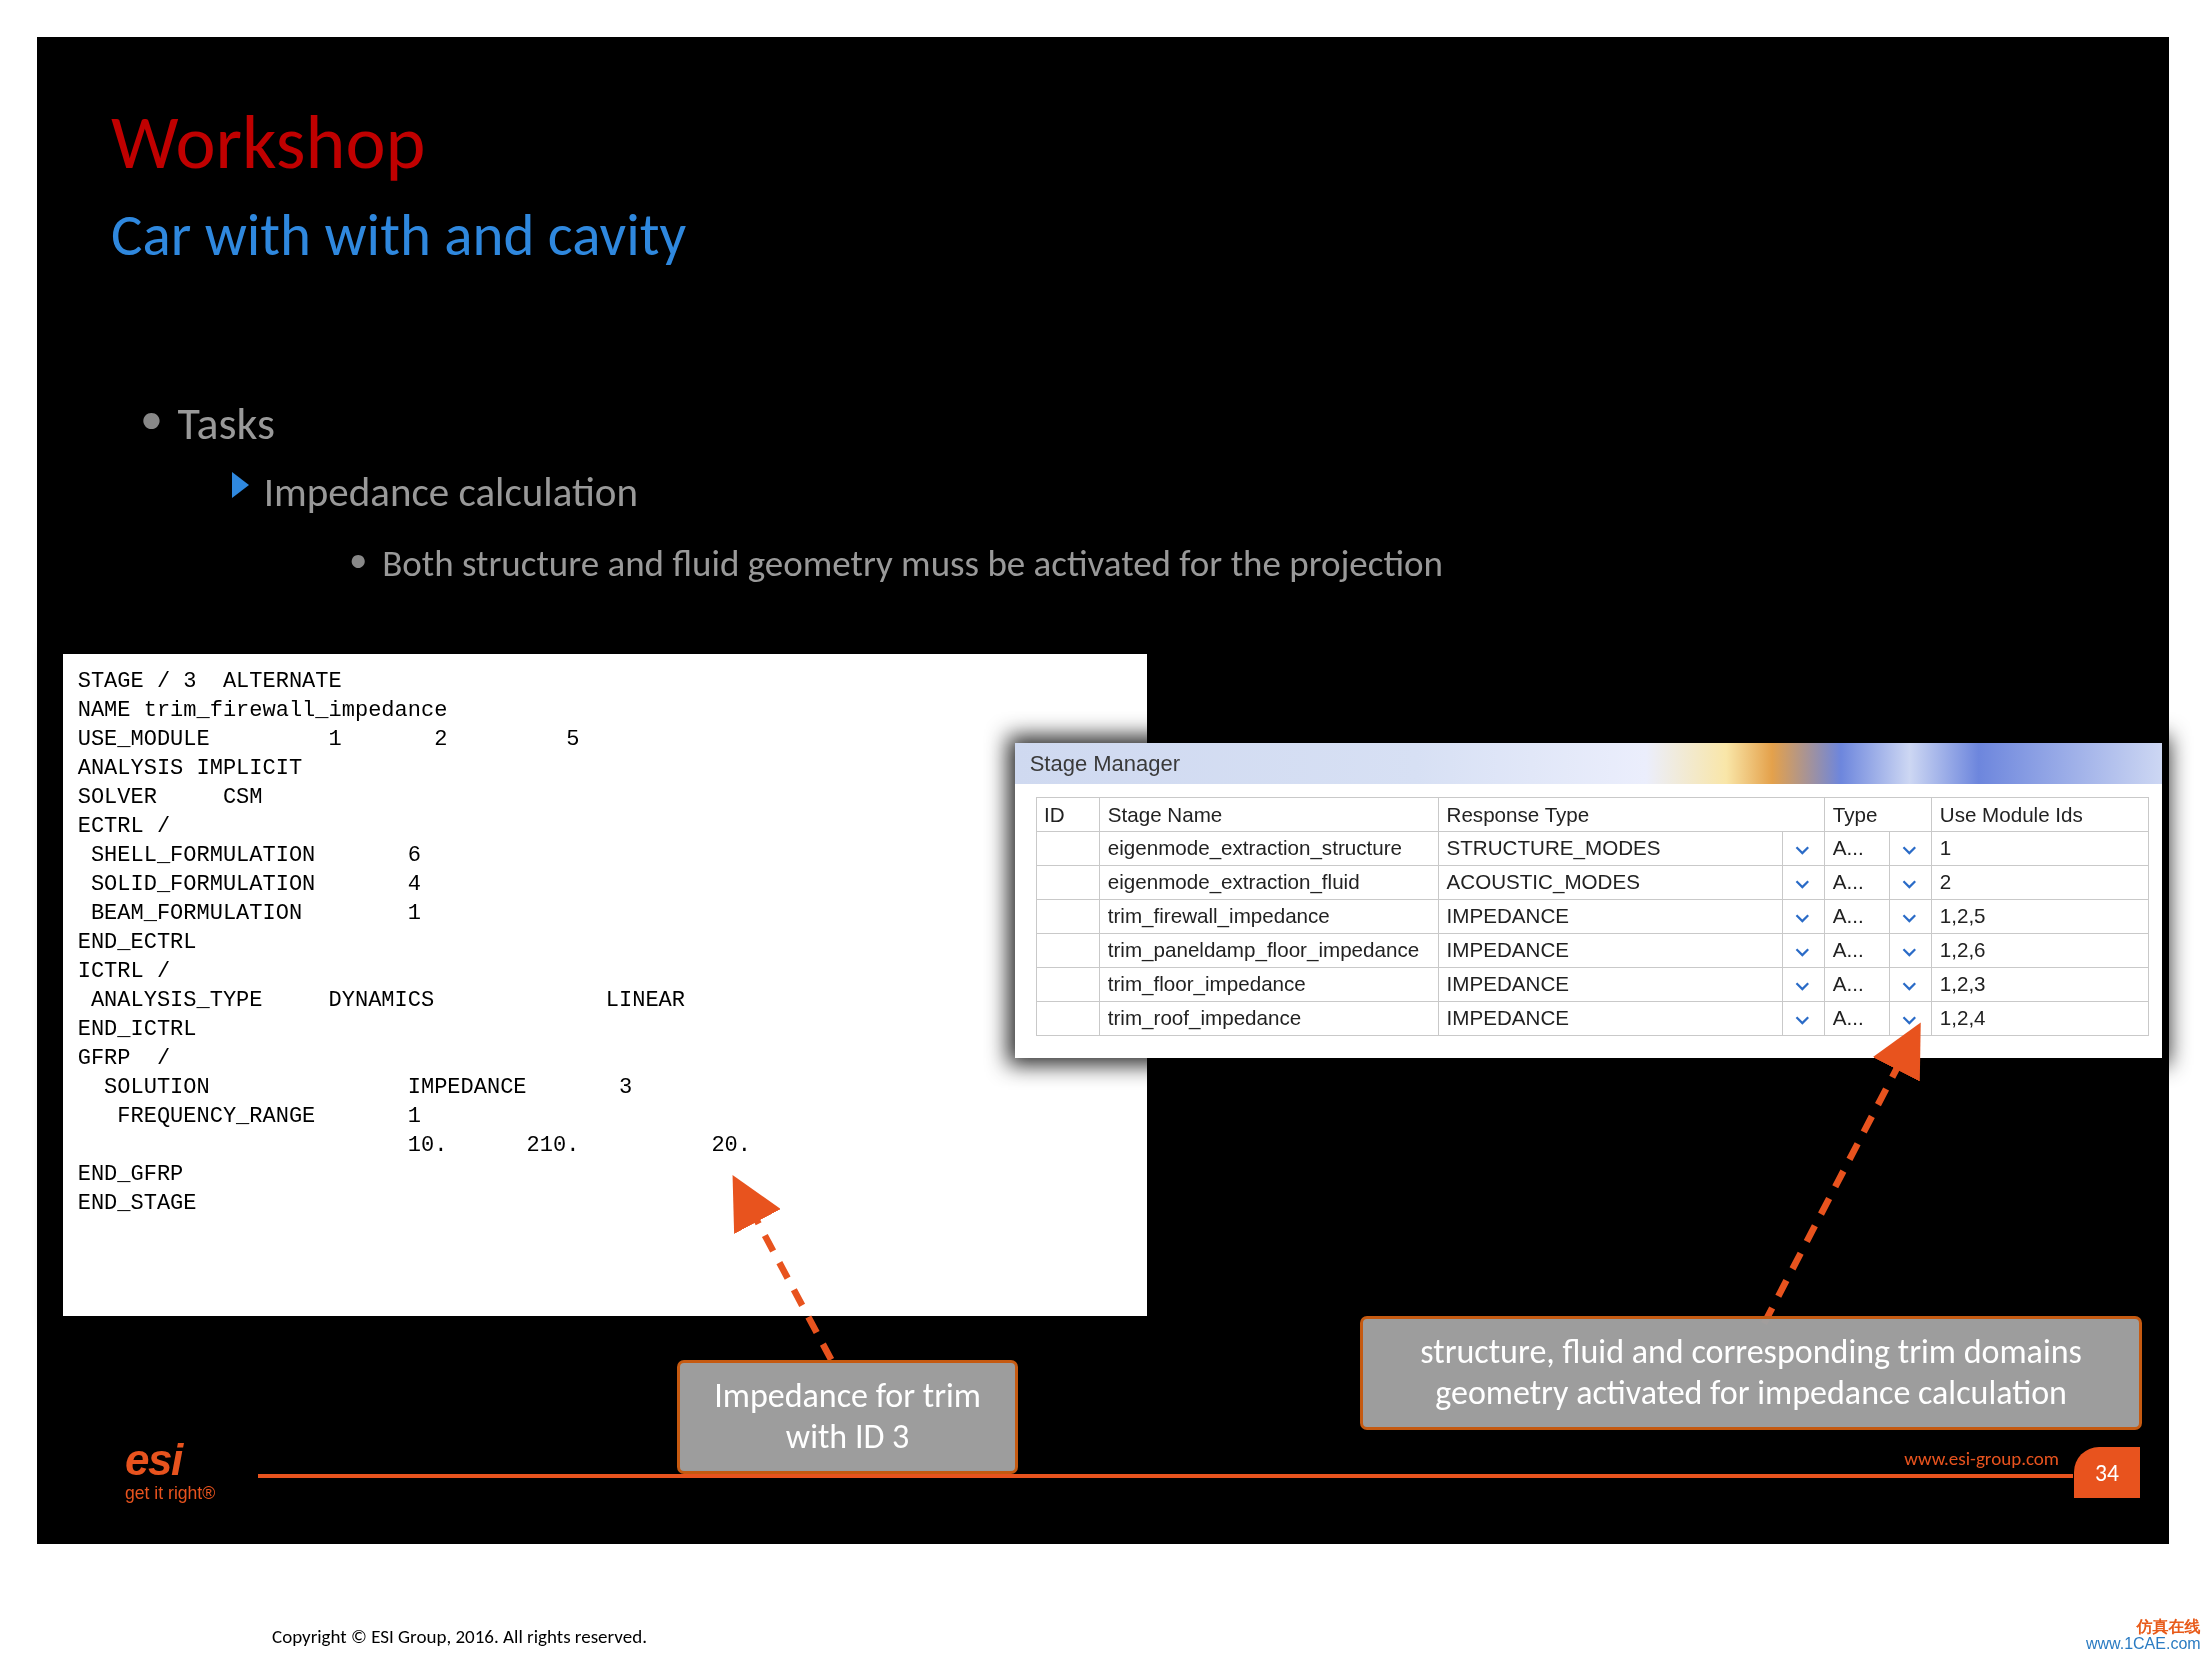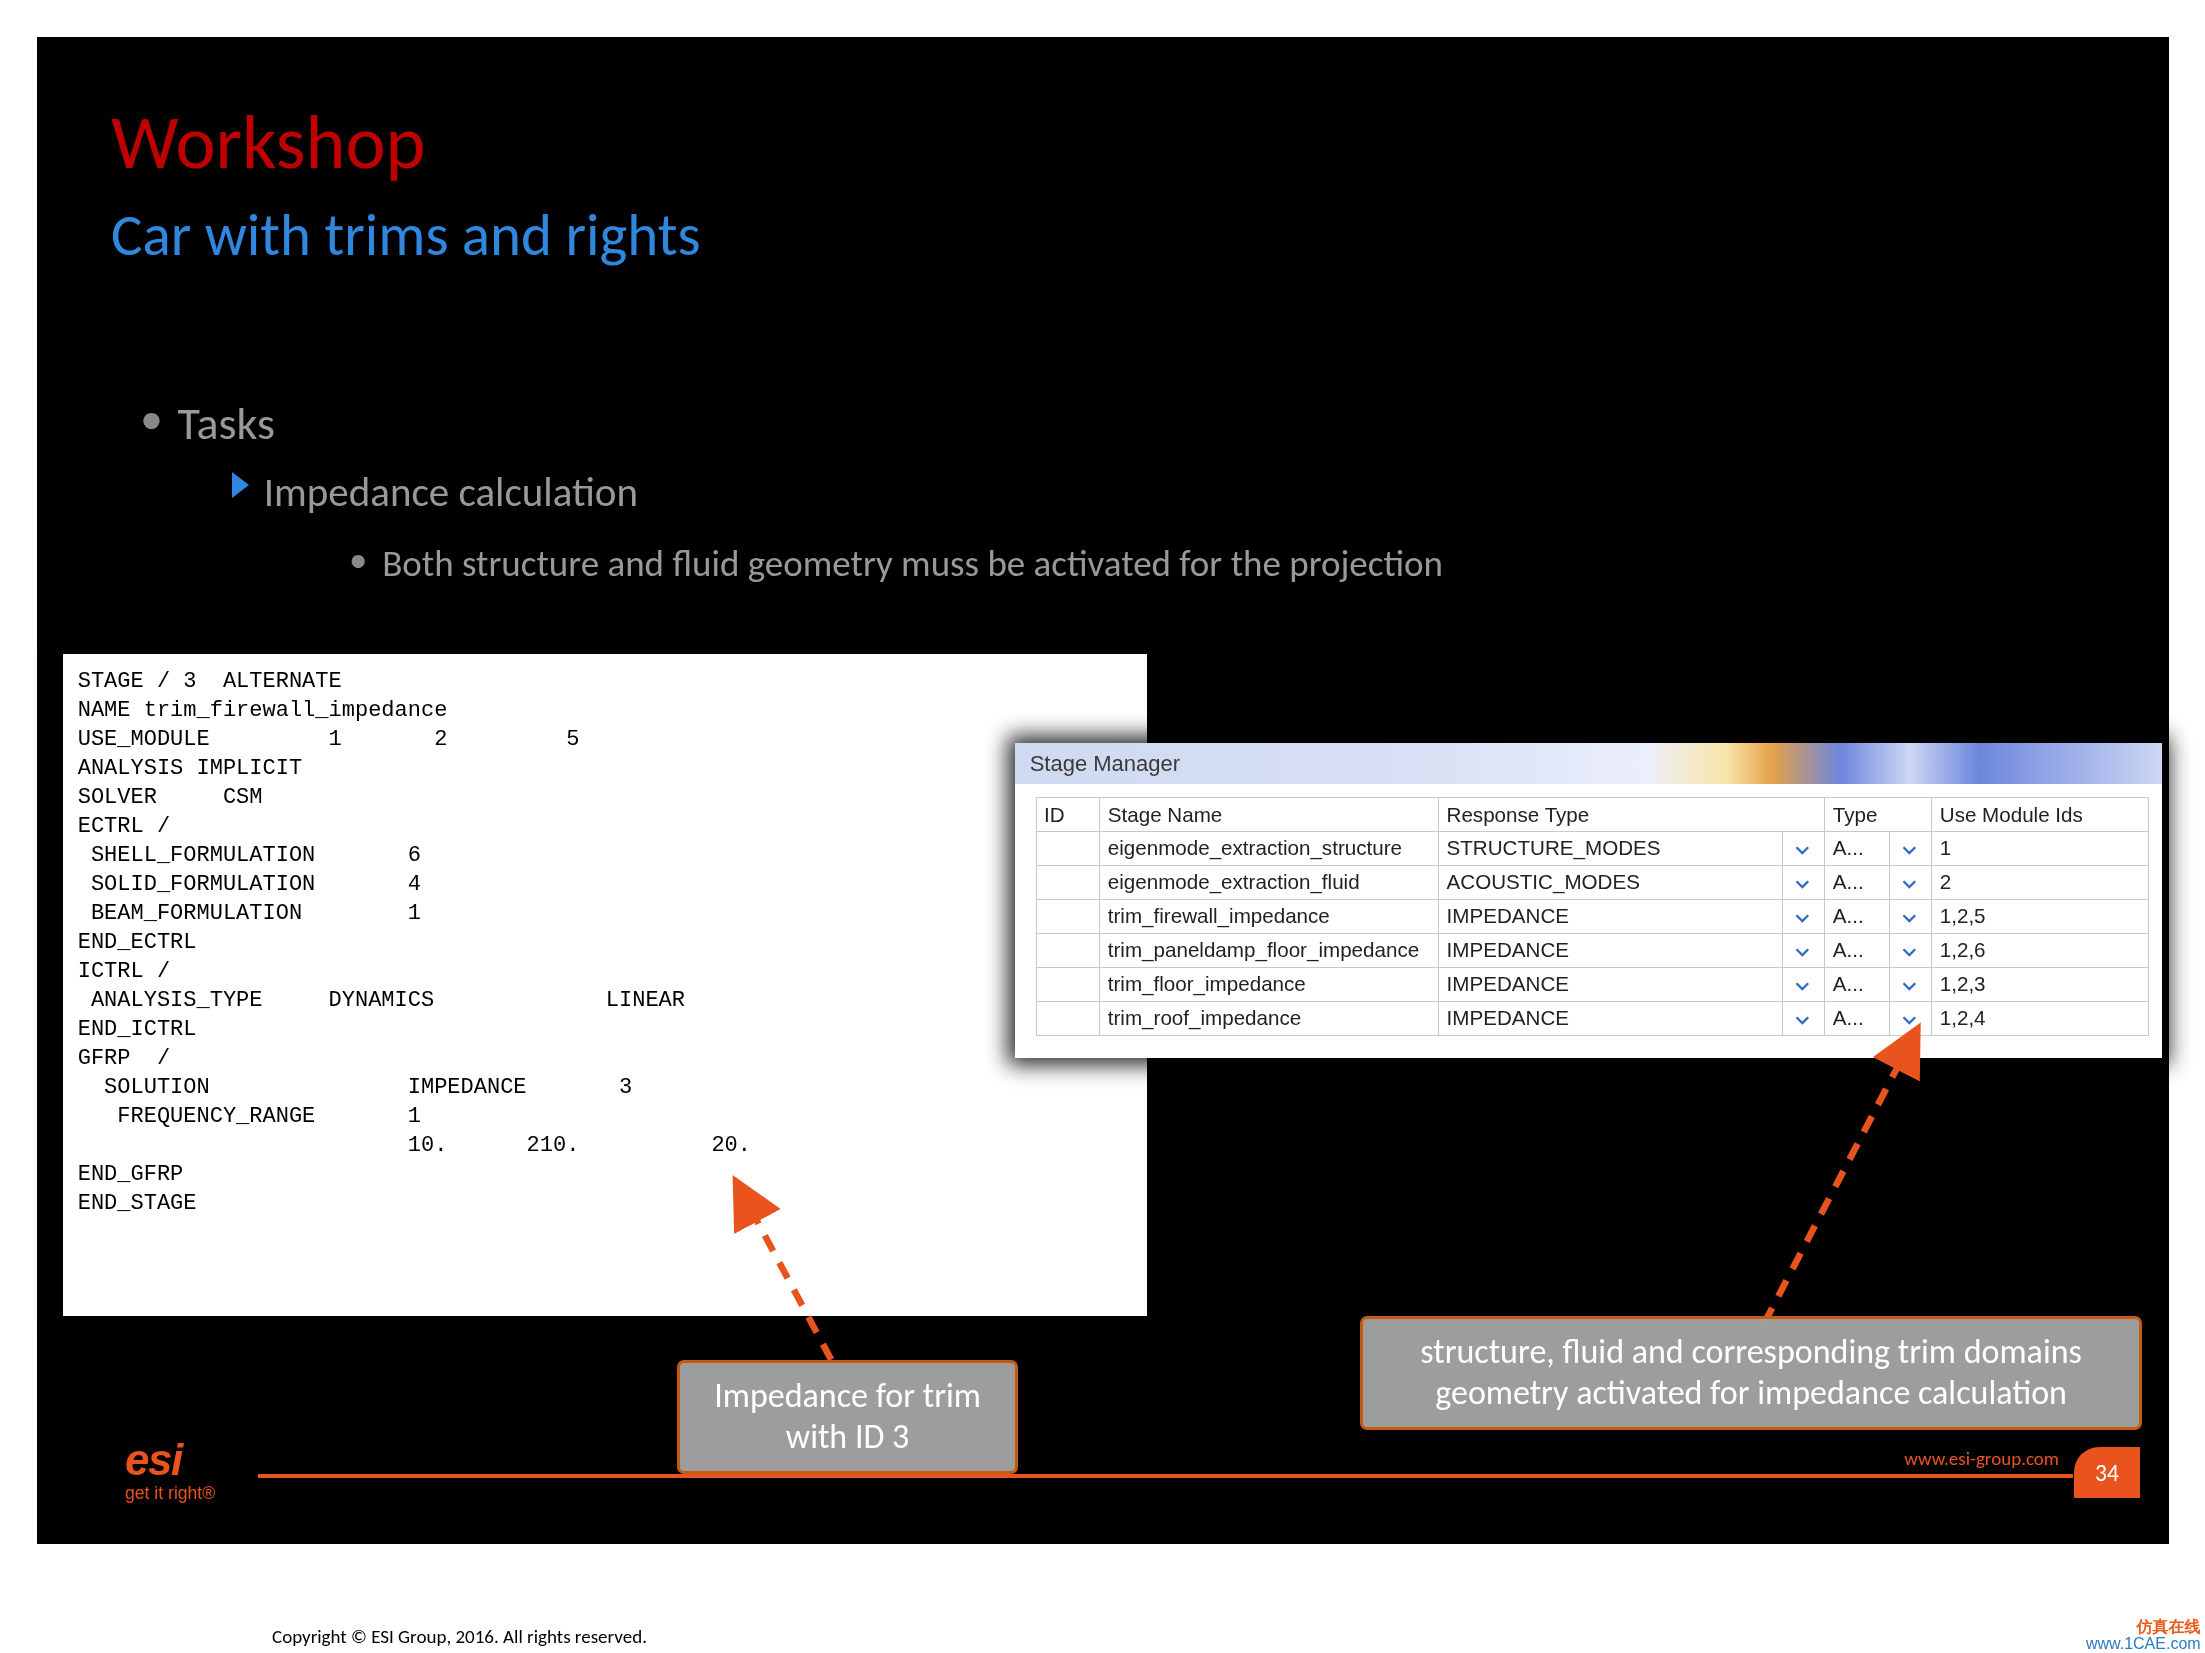--- a/index.html
+++ b/index.html
@@ -51,21 +51,21 @@
   .wm{position:absolute;right:4.4px;bottom:1.5px;font-size:16px;line-height:1.05;color:#2a7bc2;text-align:right;font-family:Arial,sans-serif;margin-left:48px;}
   .wm .cn{color:#e85b1a;font-weight:bold;}
 </style>
 </head>
 <body>
 
 <div class="stage">
   <div class="slide">
 
     <div class="title">Workshop</div>
-    <div class="subtitle">Car with trims and rights</div>
+    <div class="subtitle">Car with with and cavity</div>
 
     <div class="bul b1">
       <span class="dot">•</span><span class="txt">Tasks</span>
     </div>
     <div class="bul b2">
       <span class="chev"></span><span class="txt">Impedance calculation</span>
     </div>
     <div class="bul b3">
       <span class="dot">•</span><span class="txt">Both structure and fluid geometry muss be activated for the projection</span>
     </div>

